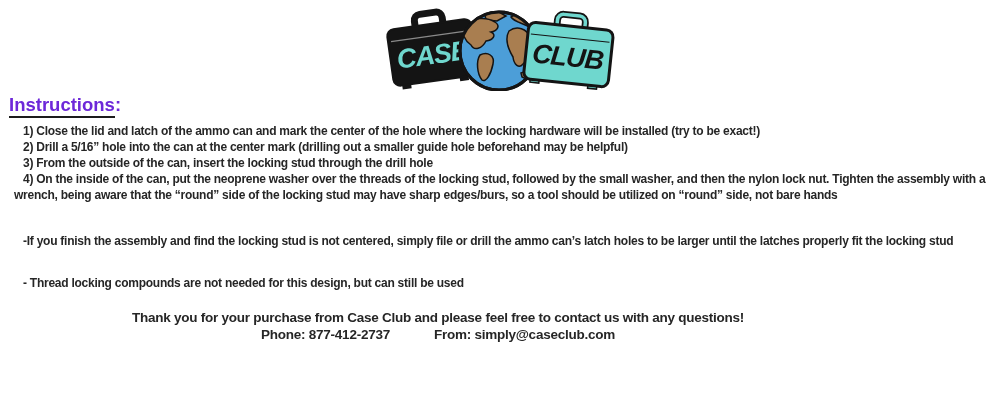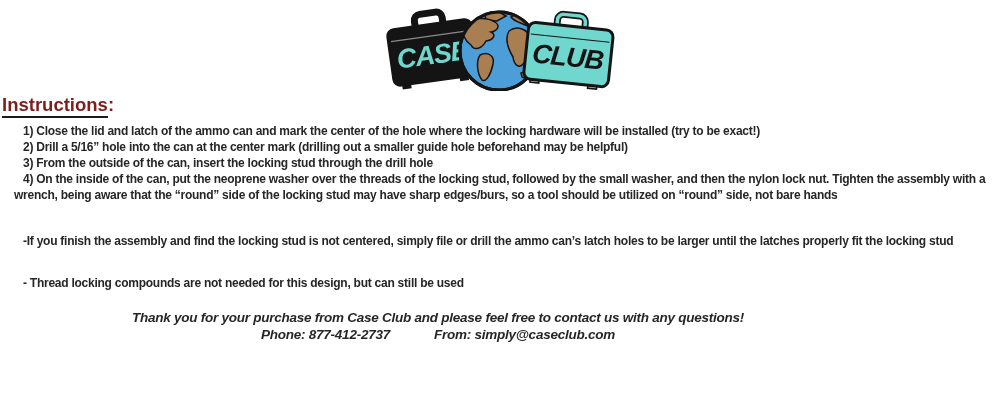--- a/index.html
+++ b/index.html
@@ -17,24 +17,24 @@
     display: block;
     margin: 7px auto 0 auto;
     width: 230px;
     height: 84px;
   }
   .logo text {
     font-family: "Liberation Sans", sans-serif;
     font-weight: bold;
   }
   h1.title {
-    margin: 3px 0 0 2px;
+    margin: 3px 0 0 9px;
     font-size: 18.5px;
     line-height: 22px;
-    color: #7f1d1d;
+    color: #6d28d9;
     font-weight: bold;
   }
   h1.title .underlined {
     border-bottom: 2px solid #1c1c1c;
     padding-bottom: 1px;
   }
   .steps, .notes {
     padding-left: 14px;
     width: 993px;
     font-size: 12px;
@@ -46,21 +46,21 @@
   .notes p:first-child { margin-top: 30px; }
   .notes p:last-child  { margin-top: 26px; }
   .footer {
     margin-top: 18px;
     width: 876px;
     text-align: center;
     font-size: 13.5px;
     line-height: 17px;
     letter-spacing: -0.25px;
   }
-  .footer p { margin: 0; font-style: italic; }
+  .footer p { margin: 0; }
   .footer .phone-block { margin-right: 44px; }
 </style>
 </head>
 <body>
 
 <div class="page">
 
   <svg class="logo" viewBox="0 0 230 84" xmlns="http://www.w3.org/2000/svg">
 
     <g transform="rotate(-8 47 46)">

